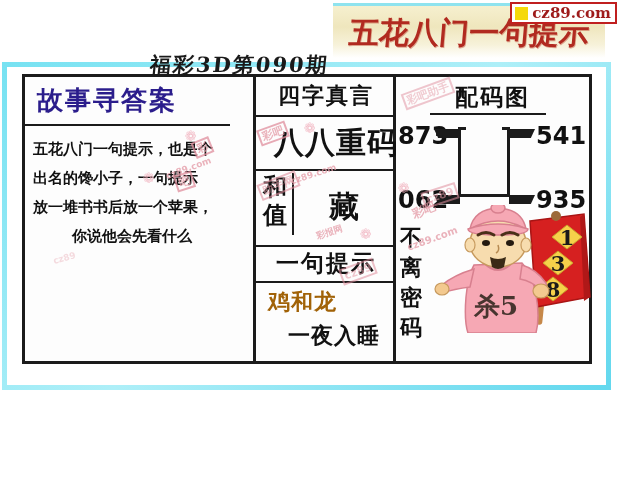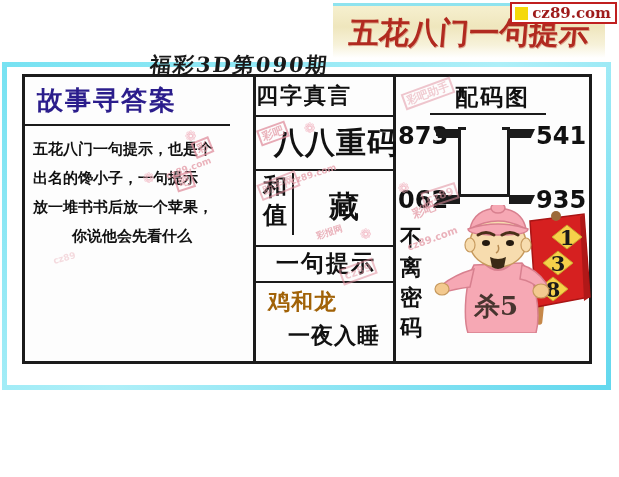--- a/index.html
+++ b/index.html
@@ -100,21 +100,21 @@
     position:absolute;left:8px;top:58px;width:192px;
     color:#111;
     font-weight:bold;font-size:15px;line-height:29px;
     letter-spacing:0px;
   }
   #story-body div{white-space:nowrap;}
   #story-body div.indent{padding-left:6px;margin-left:33px;}
 
   
   #mid-h1{
-    position:absolute;left:0;top:6px;width:140px;
+    position:absolute;left:0;top:6px;width:140px;text-align:center;
     font-weight:bold;font-size:22px;line-height:26px;letter-spacing:2px;color:#111;
   }
   .hrule{position:absolute;left:0;width:140px;height:2px;background:#1b1b1b;}
   #mid-r1{top:38px;}
   #mid-word{
     position:absolute;left:0;top:44px;width:160px;text-align:center;
     font-weight:bold;font-size:30px;line-height:44px;letter-spacing:1px;color:#111;
     white-space:nowrap;
   }
   #mid-r2{top:92px;}

